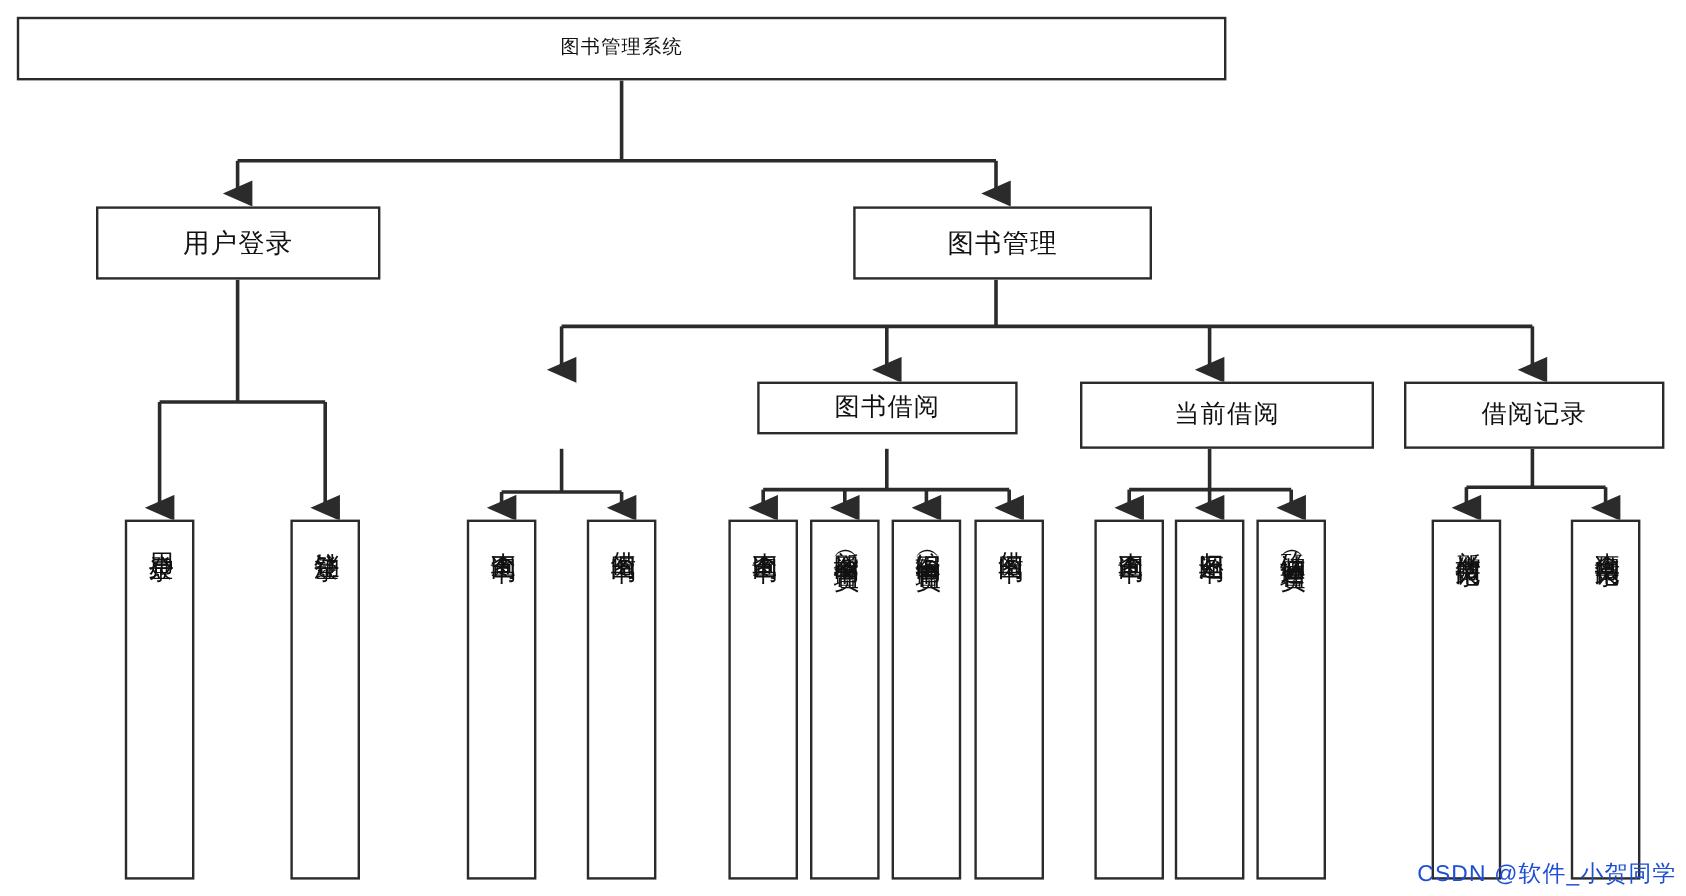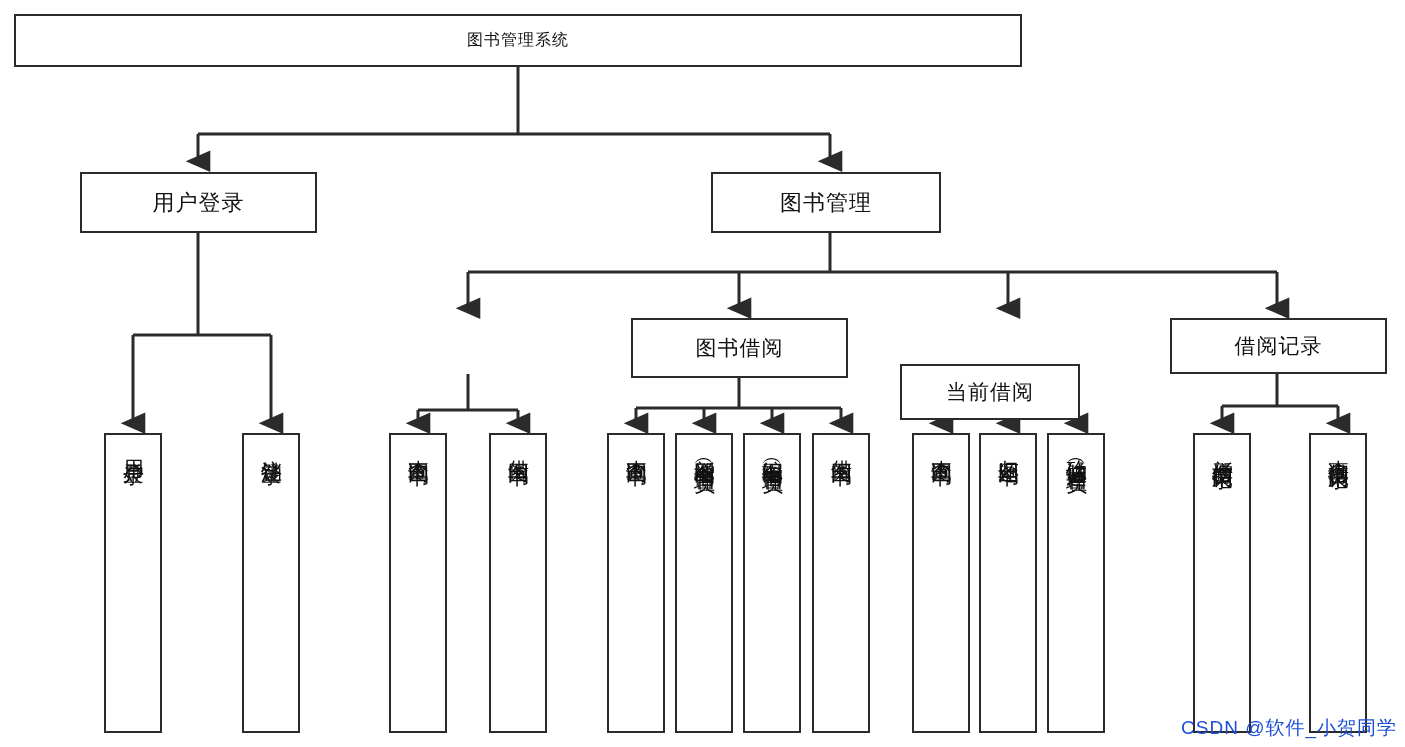--- a/index.html
+++ b/index.html
@@ -132,30 +132,30 @@
   </svg>
 
   <div class="node node-root" style="left:14px; top:14px; width:1008px; height:53px;">
     <span class="htext">图书管理系统</span>
   </div>
 
   <div class="node node-l1" style="left:80px; top:172px; width:237px; height:61px;">
     <span class="htext">用户登录</span>
   </div>
 
-  <div class="node node-l1" style="left:711px; top:172px; width:230px; height:61px;">
+  <div class="node node-l1" style="left:711px; top:172px; width:249px; height:61px;">
     <span class="htext">图书管理</span>
   </div>
 
 
-  <div class="node node-l2" style="left:631px; top:318px; width:217px; height:60px;">
+  <div class="node node-l2" style="left:631px; top:318px; width:217px; height:44px;">
     <span class="htext">图书借阅</span>
   </div>
 
-  <div class="node node-l2" style="left:900px; top:318px; width:180px; height:56px;margin-top:46px;">
+  <div class="node node-l2" style="left:900px; top:318px; width:245px; height:56px;">
     <span class="htext">当前借阅</span>
   </div>
 
   <div class="node node-l2" style="left:1170px; top:318px; width:217px; height:56px;">
     <span class="htext">借阅记录</span>
   </div>
 
   <div class="node node-leaf" style="left:104px; top:433px; width:58px; height:300px;">
     <span class="vtext">用户登录</span>
   </div>

